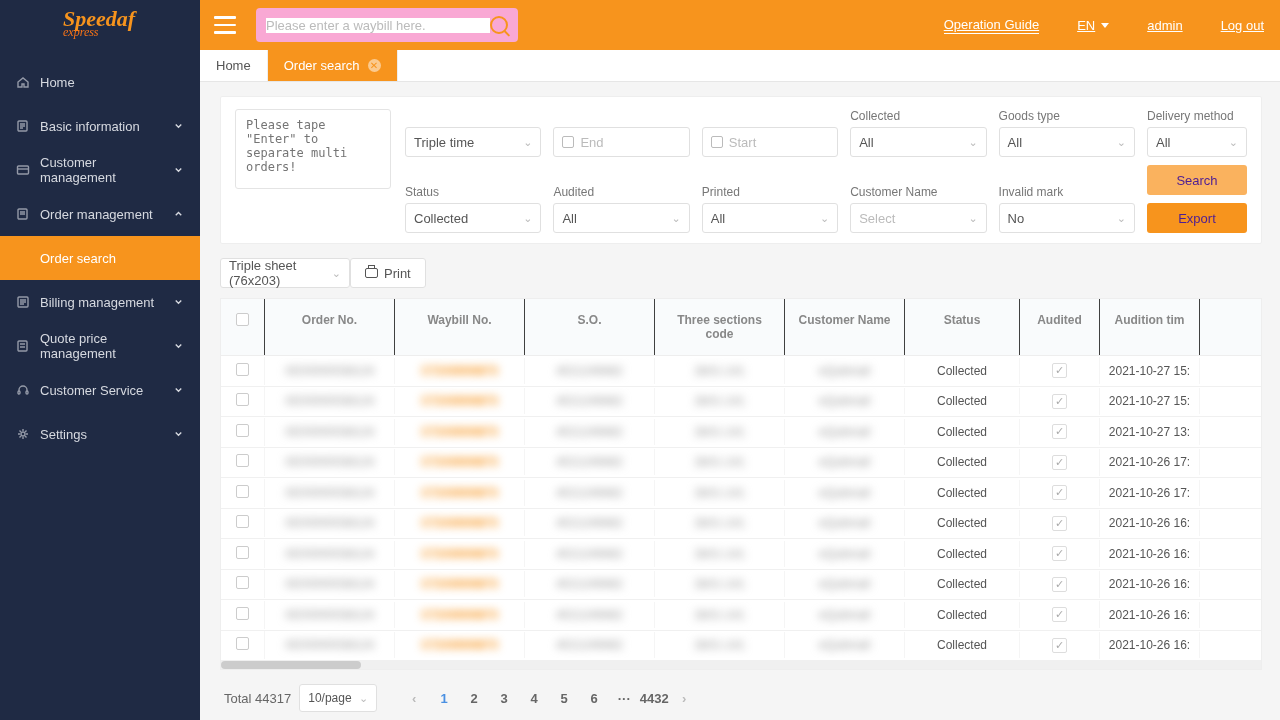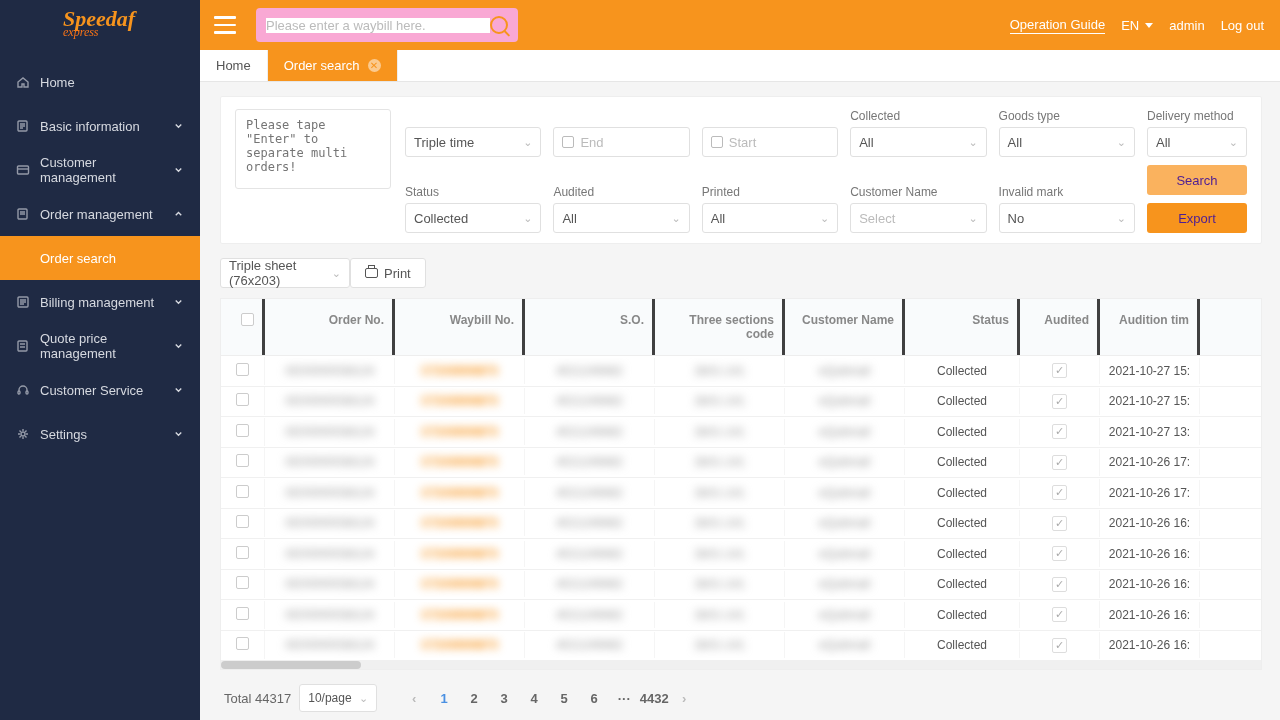--- a/index.html
+++ b/index.html
@@ -18,21 +18,21 @@
 .nav-sub .nav-item { padding-left: 40px; color: #fff; }
 .main { flex: 1; display: flex; flex-direction: column; height: 720px; }
 .topbar { height: 50px; background: #f7941d; display: flex; align-items: center; padding: 0 18px 0 14px; color: #fff; flex-shrink: 0; }
 .hamburger { width: 22px; height: 18px; cursor: pointer; margin-right: 20px; }
 .hamburger div { height: 2.5px; background: #fff; margin-bottom: 5px; border-radius: 1px; }
 .search-box { width: 262px; height: 34px; background: #f9a8d4; border-radius: 4px; display: flex; align-items: center; padding: 0 10px; }
 .search-box input { flex: 1; border: none; outline: none; font-size: 13px; color: #333; }
 .search-box input::placeholder { color: #bbb; }
 .search-box .sicon { width: 18px; height: 18px; border: 2.2px solid #f7941d; border-radius: 50%; position: relative; }
 .search-box .sicon::after { content: ''; position: absolute; width: 2.2px; height: 7px; background: #f7941d; transform: rotate(-45deg); bottom: -5px; right: -2px; border-radius: 1px; }
-.top-links { margin-left: auto; display: flex; align-items: center; gap: 16px; font-size: 13px; }
+.top-links { margin-left: auto; display: flex; align-items: center; gap: 38px; font-size: 13px; text-decoration: underline; }
 .top-links .link { color: #fff; cursor: pointer; }
 .top-links .underline { border-bottom: 1px solid #fff; padding-bottom: 1px; }
 .lang { display: flex; align-items: center; gap: 6px; }
 .lang .tri { width: 0; height: 0; border-left: 4px solid transparent; border-right: 4px solid transparent; border-top: 5px solid #fff; }
 .tabs { height: 32px; background: #fff; border-bottom: 1px solid #e6e6e6; display: flex; align-items: stretch; flex-shrink: 0; padding-left: 0; }
 .tab { display: flex; align-items: center; padding: 0 16px; font-size: 13px; border-right: 1px solid #eee; cursor: pointer; background: #fff; color: #555; }
 .tab.active { background: #f7941d; color: #fff; }
 .tab .close { margin-left: 8px; width: 13px; height: 13px; border-radius: 50%; background: rgba(255,255,255,0.5); display: inline-flex; align-items: center; justify-content: center; font-size: 10px; line-height: 1; color: #f7941d; }
 .content { flex: 1; padding: 14px 20px; overflow: auto; }
 .filter-panel { background: #fff; border: 1px solid #eee; border-radius: 2px; padding: 12px 14px 10px; display: flex; gap: 14px; margin-bottom: 14px; }
@@ -48,21 +48,21 @@
 .btns { display: flex; gap: 8px; }
 .btn { height: 30px; padding: 0 16px; border-radius: 3px; border: none; cursor: pointer; font-size: 13px; color: #4c1d95; background: #f7941d; }
 .btn.light { background: #fab25e; }
 .action-row { display: flex; align-items: center; margin-bottom: 10px; }
 .action-row .sel { width: 130px; }
 .pbtn { height: 30px; padding: 0 14px; border: 1px solid #e0e0e0; border-radius: 3px; background: #fff; display: flex; align-items: center; gap: 6px; font-size: 13px; color: #555; cursor: pointer; }
 .printer { width: 13px; height: 10px; border: 1.3px solid #555; border-radius: 2px; position: relative; }
 .printer::before { content: ''; position: absolute; top: -4px; left: 2px; width: 5px; height: 3px; border: 1.3px solid #555; border-bottom: none; }
 .table-wrap { background: #fff; border: 1px solid #eee; overflow: hidden; }
 .thead { display: flex; background: #f9fbfc; border-bottom: 1px solid #eee; min-width: 1040px; }
-.th { padding: 14px 8px; font-size: 12px; color: #888; font-weight: 600; text-align: right; border-right: 3px solid #404040; }
+.th { padding: 14px 8px; font-size: 12px; color: #888; font-weight: 600; text-align: center; border-right: 1px solid #404040; }
 .trow { display: flex; border-bottom: 1px solid #f0f0f0; min-width: 1040px; align-items: center; height: 30.5px; }
 .td { padding: 6px 8px; font-size: 12px; text-align: center; color: #555; border-right: 1px solid #f5f5f5; overflow: hidden; }
 .c-cb { width: 44px; flex-shrink: 0; }
 .c1 { width: 130px; flex-shrink: 0; }
 .c2 { width: 130px; flex-shrink: 0; }
 .c3 { width: 130px; flex-shrink: 0; }
 .c4 { width: 130px; flex-shrink: 0; }
 .c5 { width: 120px; flex-shrink: 0; }
 .c6 { width: 115px; flex-shrink: 0; }
 .c7 { width: 80px; flex-shrink: 0; }

